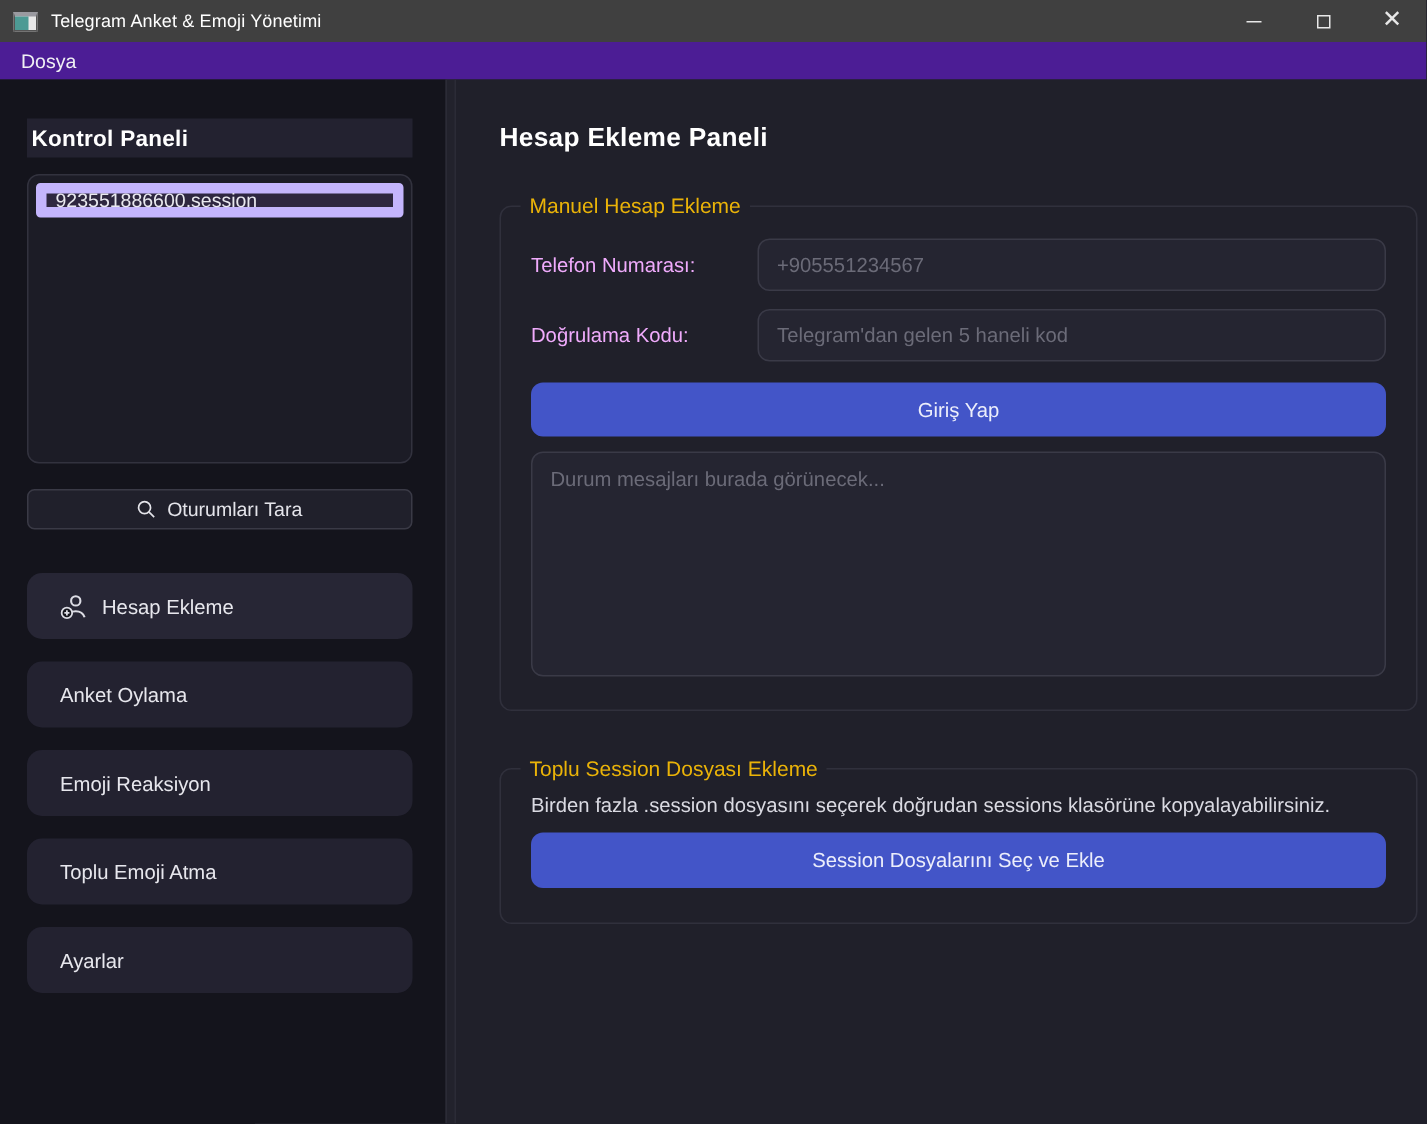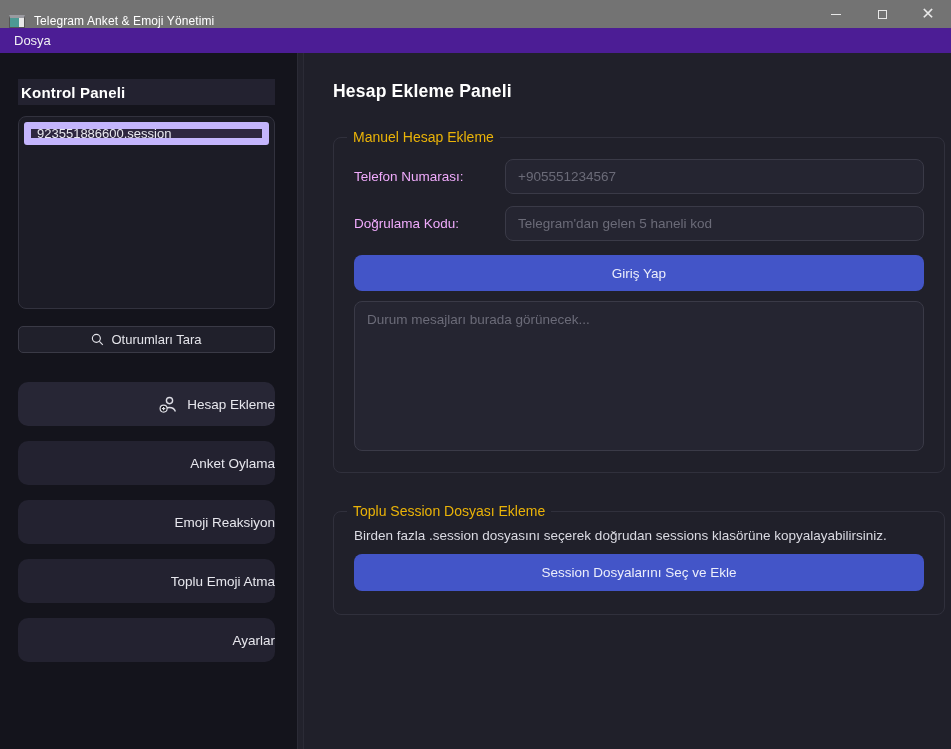--- a/index.html
+++ b/index.html
@@ -7,21 +7,21 @@
   body {
     font-family: "Liberation Sans", "DejaVu Sans", sans-serif;
     background: #20202a;
     color: #e8e8ee;
     -webkit-font-smoothing: antialiased;
   }
   .window { width: 951px; height: 749px; display: flex; flex-direction: column; }
 
   
   .titlebar {
-    height: 28px; background: #737373; display: flex; align-items: flex-end;
+    height: 28px; background: #404040; display: flex; align-items: center;
     flex: 0 0 28px;
   }
   .app-icon {
     width: 16px; height: 13px; margin: 0 9px 0 9px; position: relative;
     background: #e8e8e8; border: 1px solid #555; border-top: 3px solid #9a9aa0;
   }
   .app-icon::after {
     content: ""; position: absolute; left: 0; top: 0; bottom: 0; width: 9px;
     background: #4d9a94;
   }
@@ -70,21 +70,21 @@
     border-radius: 5px; color: #e4e4ea; font-size: 13px;
     display: flex; align-items: center; justify-content: center; gap: 7px;
     font-family: inherit; cursor: default;
   }
   .scan-button svg { display: block; }
 
   .nav-list { margin-top: 29px; display: flex; flex-direction: column; gap: 15px; }
   .nav-button {
     height: 44px; background: #232230; border: none; border-radius: 10px;
     color: #e7e7ed; font-size: 13.5px; text-align: left; padding-left: 22px;
-    display: flex; align-items: center; gap: 9px; font-family: inherit; cursor: default; justify-content: flex-end;
+    display: flex; align-items: center; gap: 9px; font-family: inherit; cursor: default;
   }
   .nav-button.active { background: #272635; }
   .nav-button svg { display: block; flex: 0 0 auto; }
 
   
   .splitter {
     width: 7px; flex: 0 0 7px; background: #22222c;
     border-left: 1px solid #2b2b36; border-right: 1px solid #2b2b36;
   }
 

